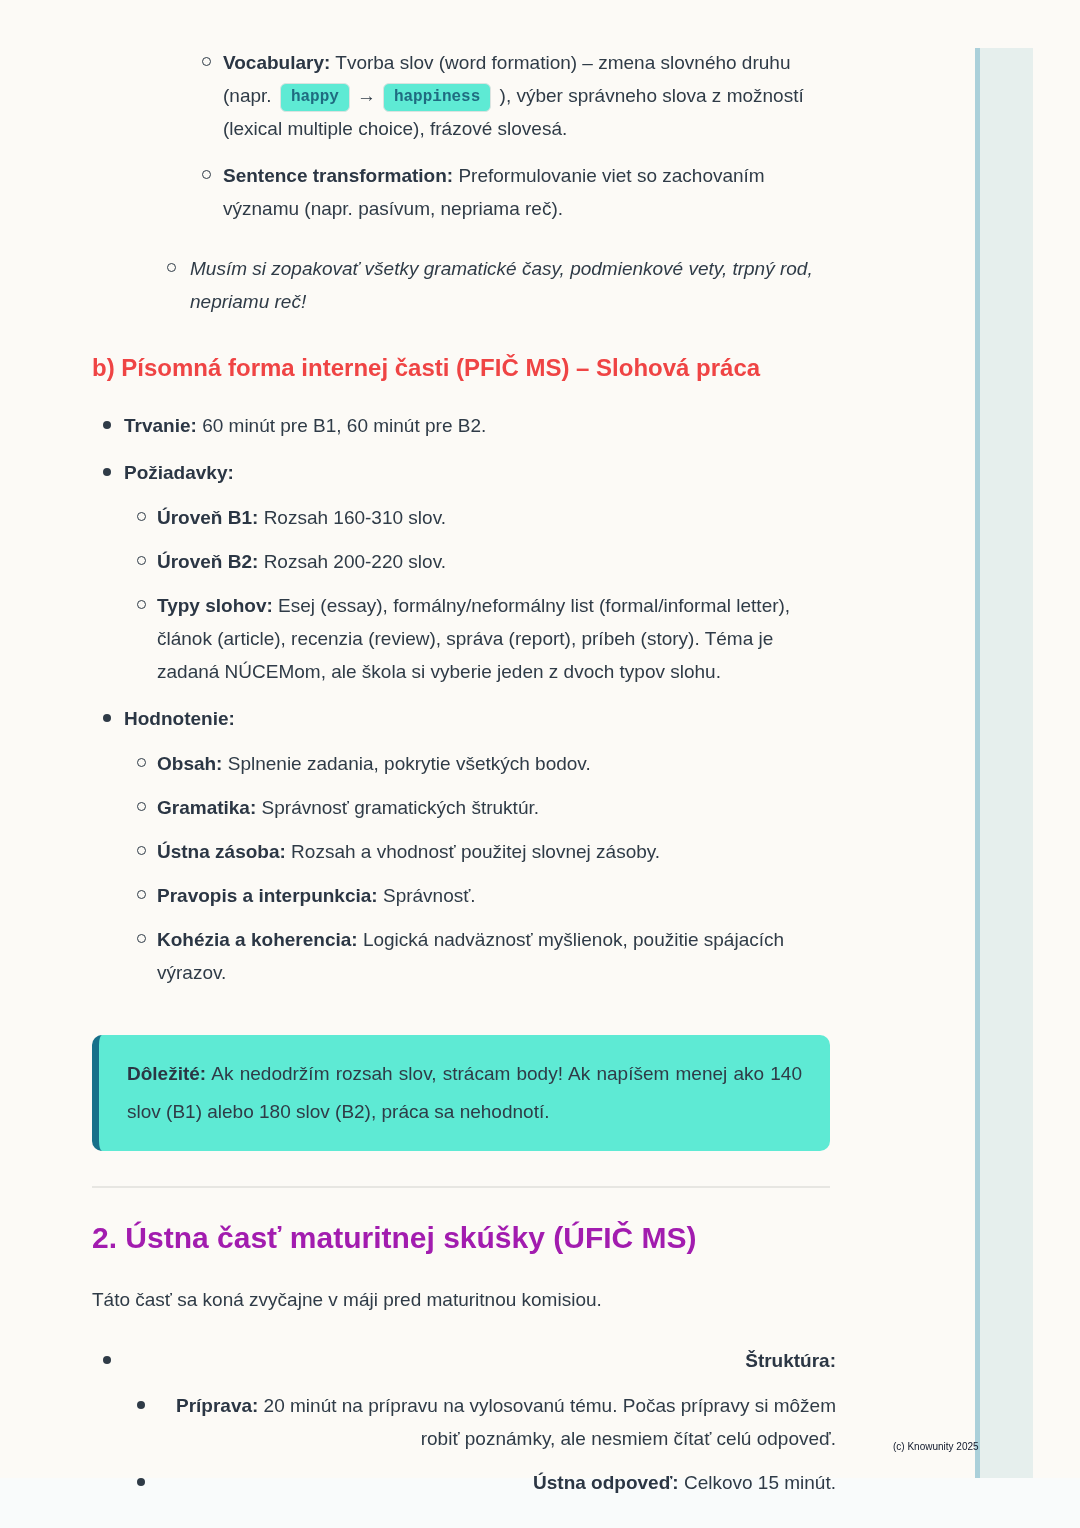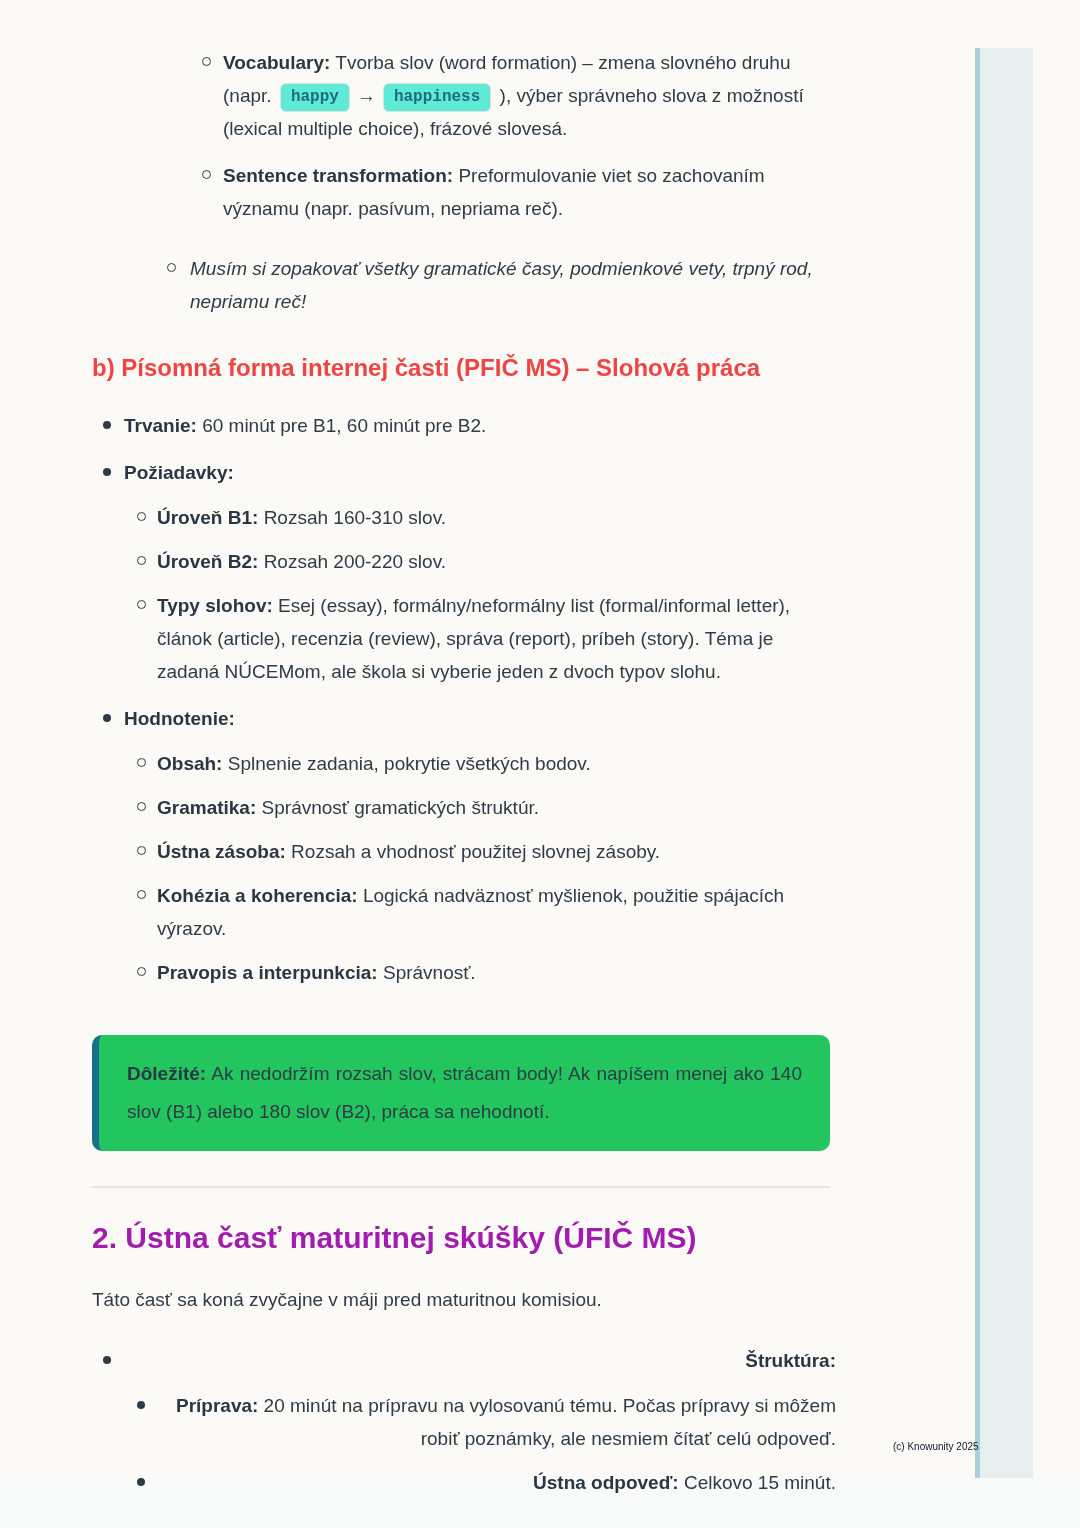--- a/index.html
+++ b/index.html
@@ -61,21 +61,21 @@
     font-family:"Liberation Mono","DejaVu Sans Mono",monospace;
     font-weight:700; font-size:16px; line-height:20px;
     color:#1f6b80; background:#5eead4;
     border:1px solid #dbe3e0; border-radius:6px;
     padding:3px 10px 4px; margin:0 3px; vertical-align:1px;
   }
   .arrow{ margin:0 4px; color:#2f3b47; }
 
   .callout{
     margin-top:46px;
-    background:#22c55e;
+    background:#5eead4;
     border-left:7px solid #17708a;
     border-radius:10px;
     padding:20px 28px;
     text-align:justify;
     line-height:38px;
     width:738px;
   }
 
   .divider{
     border:none; border-top:2px solid #e7e6e2;
@@ -152,25 +152,25 @@
         <li>
           <span class="mk ring"></span>
           <span class="txt"><b>Gramatika:</b><span> Správnosť gramatických štruktúr.</span></span>
         </li>
         <li>
           <span class="mk ring"></span>
           <span class="txt"><b>Ústna zásoba:</b><span> Rozsah a vhodnosť použitej slovnej zásoby.</span></span>
         </li>
         <li>
           <span class="mk ring"></span>
+          <span class="txt"><b>Pravopis a interpunkcia:</b><span> Správnosť.</span></span>
+        </li>
+        <li>
+          <span class="mk ring"></span>
           <span class="txt"><b>Kohézia a koherencia:</b><span> Logická nadväznosť myšlienok, použitie spájacích výrazov.</span></span>
-        </li>
-        <li>
-          <span class="mk ring"></span>
-          <span class="txt"><b>Pravopis a interpunkcia:</b><span> Správnosť.</span></span>
         </li>
       </ul>
     </li>
   </ul>
 
   <div class="callout">
     <b>Dôležité:</b><span> Ak nedodržím rozsah slov, strácam body! Ak napíšem menej ako 140 slov (B1) alebo 180 slov (B2), práca sa nehodnotí.</span>
   </div>
 
   <hr class="divider">

